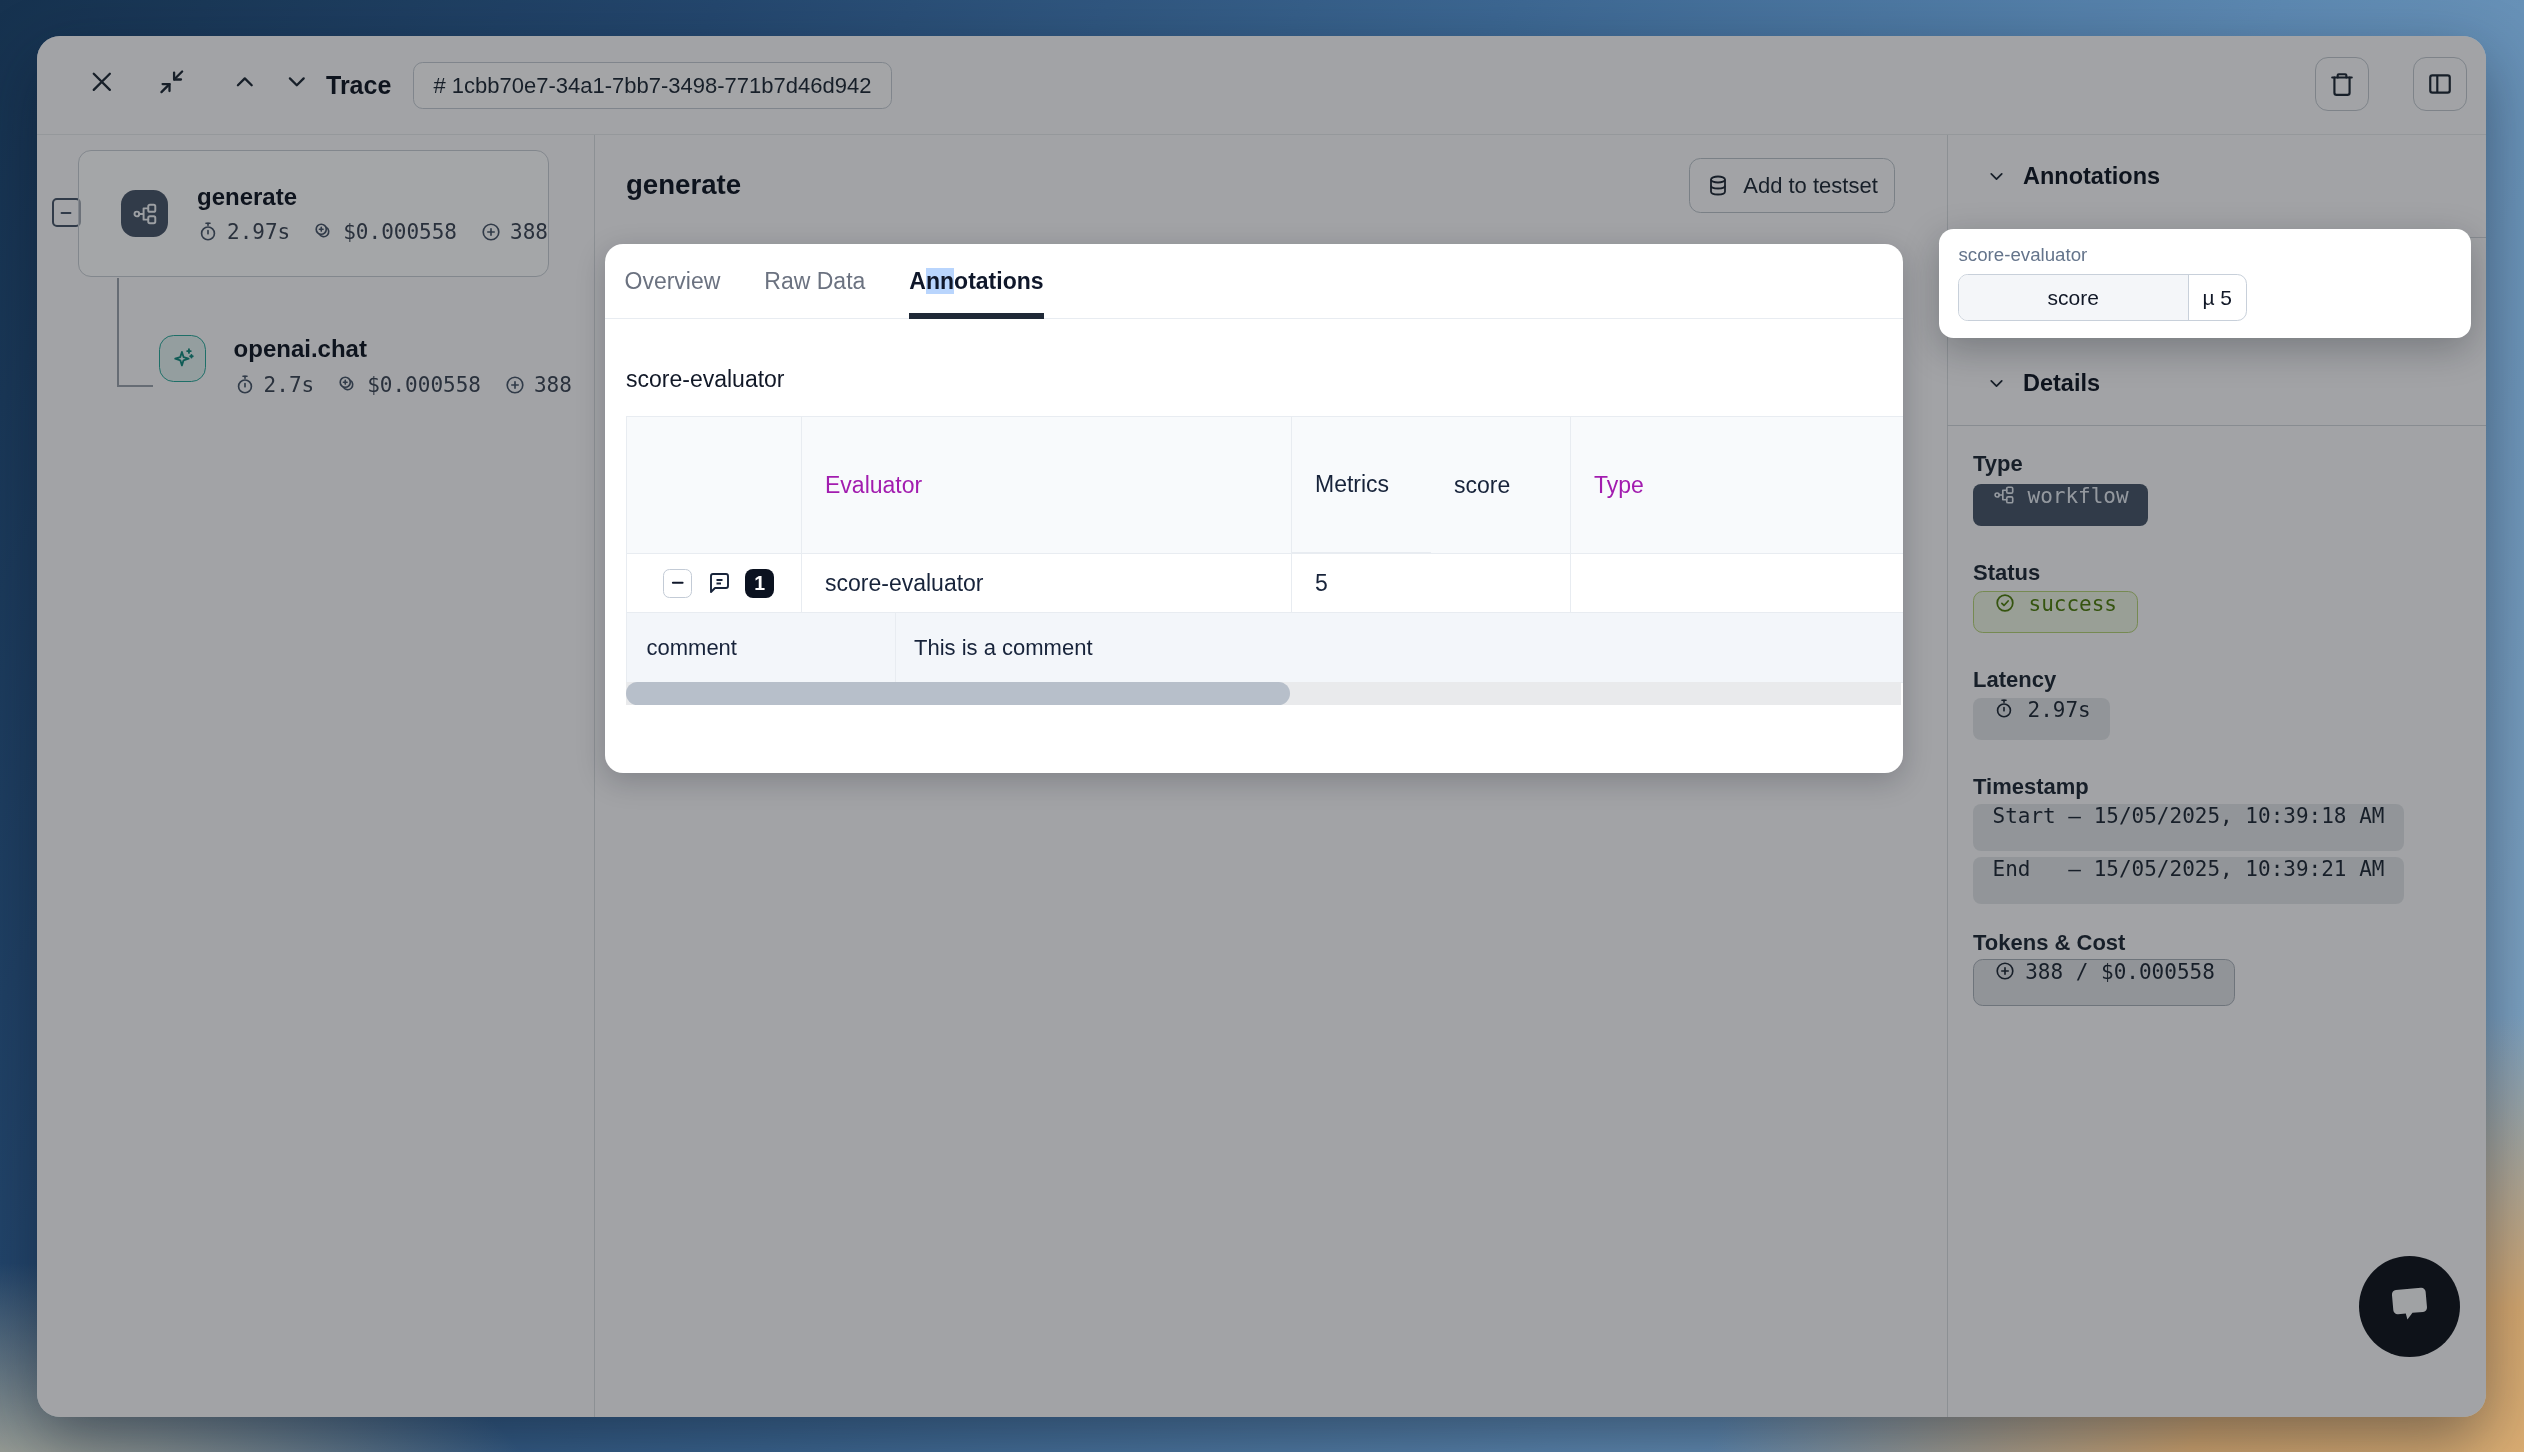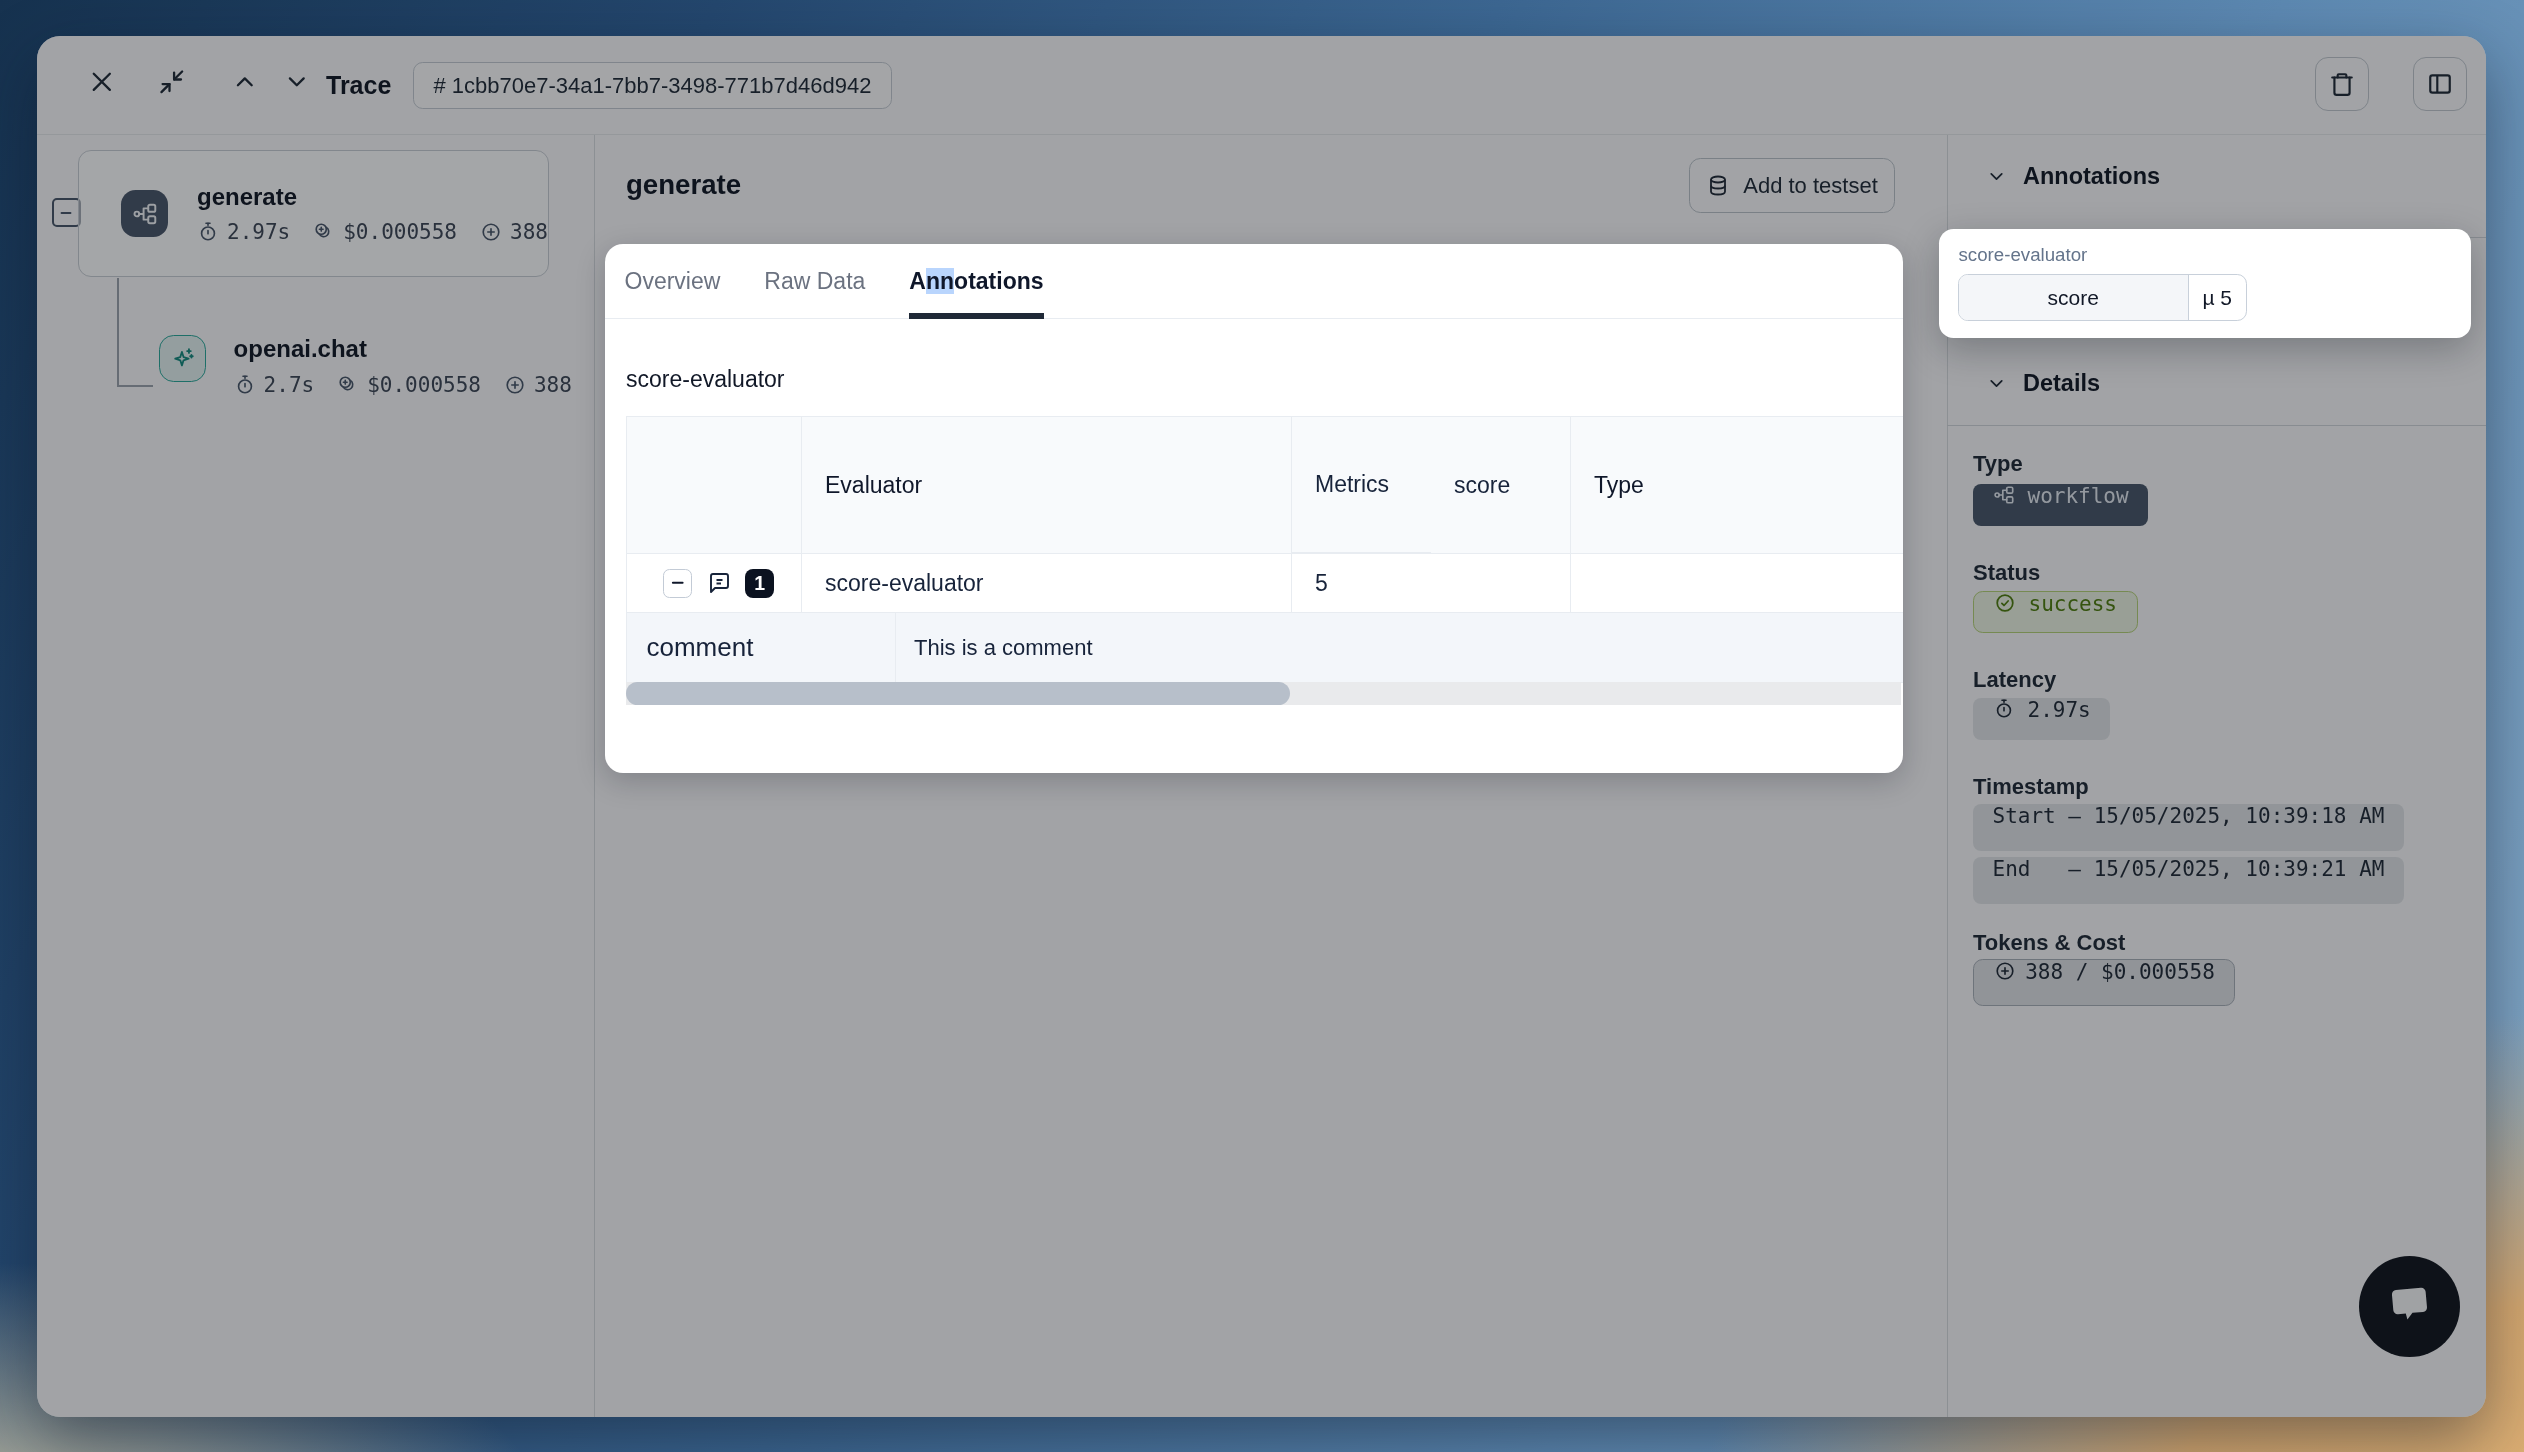--- a/index.html
+++ b/index.html
@@ -73,38 +73,38 @@
   .tab.active { color:#0f172a; font-weight:600; }
   .tab.active .underline { position:absolute; left:0; right:0; bottom:0; height:5.7px; background:#1f2937; }
   .tab .sel { background:#b9d5fd; }
 
   .card-heading { position:absolute; left:21px; top:122px; font-size:23px; color:#111827; }
 
   .tablewrap { position:absolute; left:21px; top:172px; width:1277px; overflow:hidden; }
   .tbl { width:1379px; border-top:0.8px solid #e8ecf1; border-left:0.8px solid #e8ecf1; }
   .thead { display:flex; background:#f8fafc; height:136px; }
   .th { border-right:0.8px solid #e8ecf1; display:flex; align-items:center; padding-left:23px;
-        font-size:23px; color:#0f172a; }
+        font-size:23px; color:#a21caf; }
   .th0 { width:175px; } .th1 { width:490px; } .th3 { flex:1; min-width:430px; }
   .th2 { width:279px; border-right:0.8px solid #e8ecf1; display:flex; flex-direction:row; padding:0; }
   .th2 .half { flex:1; display:flex; align-items:center; padding-left:23px; font-size:23px; color:#17233a; }
   .th2 .half:first-child { border-bottom:0.8px solid #e8ecf1; }
   .trow { display:flex; height:60px; background:#fff; border-top:0.8px solid #e8ecf1; border-bottom:0.8px solid #e8ecf1; }
   .td { border-right:0.8px solid #e8ecf1; display:flex; align-items:center; padding-left:23px; font-size:23px; color:#17233a; }
   .td0 { width:175px; gap:14.6px; padding-left:36px; }
   .td1 { width:490px; } .td2 { width:279px; } .td3 { flex:1; min-width:430px; }
   .cb { width:29px; height:29px; border:1.6px solid #c3cbd6; border-radius:6.5px; display:flex; align-items:center;
         justify-content:center; color:#0f172a; cursor:pointer; background:#fff; }
   .cb svg, .cmt svg { width:19.5px; height:19.5px; }
   .cmt { color:#17233a; display:flex; cursor:pointer; } .cmt svg { width:24px; height:24px; }
   .count-badge { min-width:29px; height:29px; border-radius:8px; background:#0b1220; color:#fff;
                  font-size:19.5px; font-weight:700; display:flex; align-items:center; justify-content:center; }
   .crow { display:flex; height:70px; background:#f3f6fa; border-bottom:0.8px solid #e8ecf1; }
   .crow .clabel { width:269px; border-right:0.8px solid #e8ecf1; display:flex; align-items:center;
-                  padding-left:19.5px; font-size:26px; color:#17233a; }
+                  padding-left:19.5px; font-size:22px; color:#17233a; }
   .crow .cvalue { flex:1; display:flex; align-items:center; padding-left:18px; font-size:22px; color:#17233a; }
   .scrolltrack { position:absolute; left:21px; top:438px; width:1275px; height:23px; background:#e9eaec; }
   .scrollthumb { position:absolute; left:0; top:0; width:664px; height:23px; background:#b7bfca; border-radius:11.4px; cursor:grab; }
 
   
   .section-head { position:absolute; display:flex; align-items:center; gap:16px; font-size:23.5px; font-weight:600; color:#111827; }
   .section-head svg { width:21px; height:21px; color:#1f2937; }
   .rp-divider { position:absolute; left:1910px; width:539px; height:0.8px; background:#cfd3d9; }
 
   .popover { position:absolute; left:1902px; top:193px; width:532px; height:109px; background:#fff; border-radius:14.6px;

